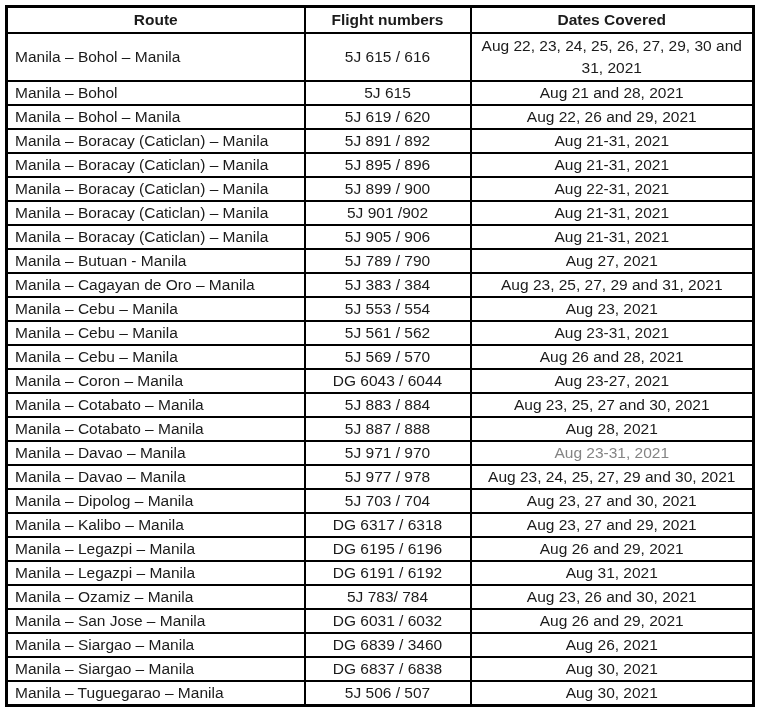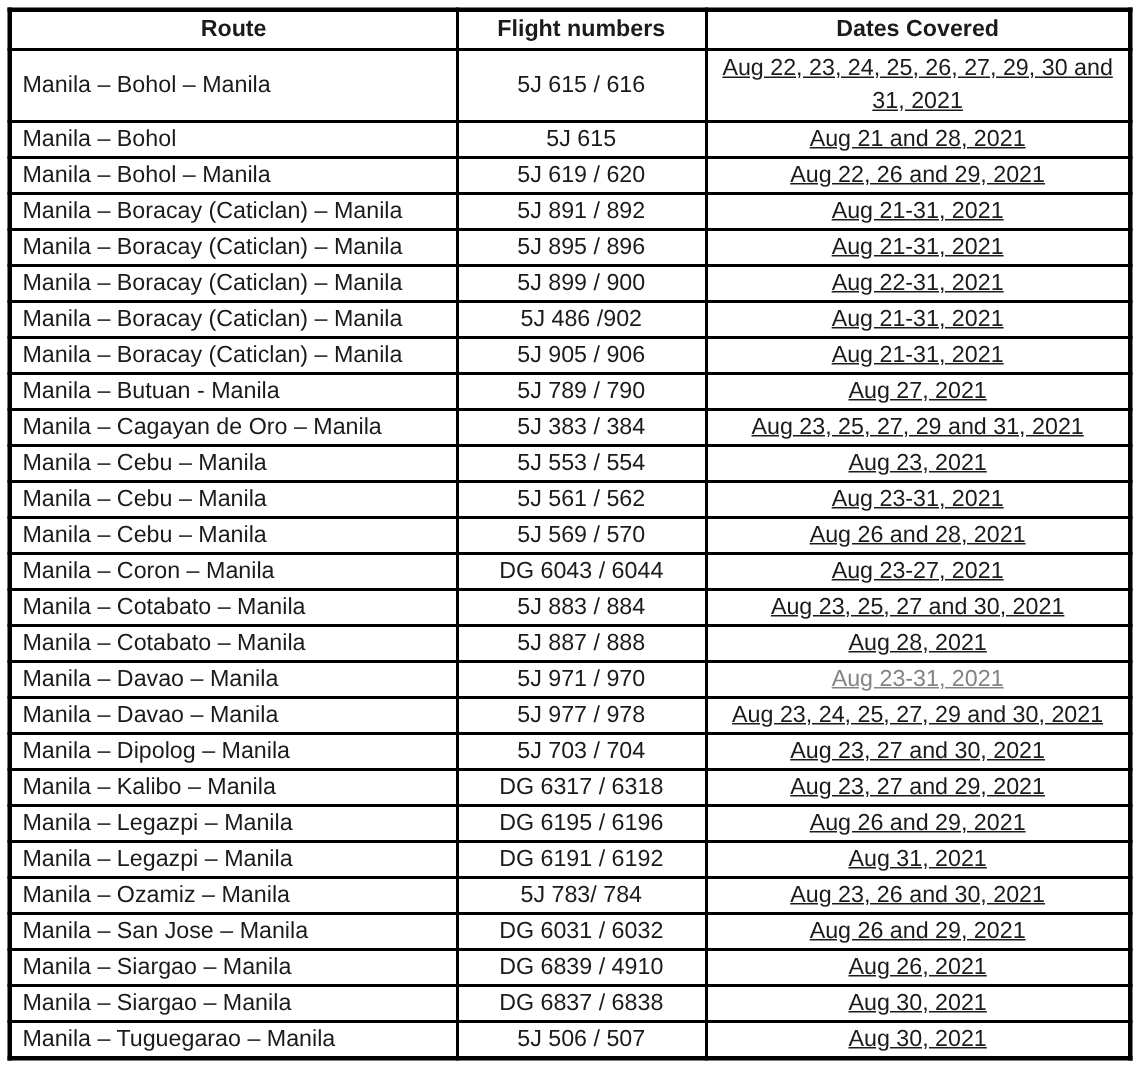--- a/index.html
+++ b/index.html
@@ -40,21 +40,20 @@
   td.route-cell {
     text-align: left;
     padding-left: 7px;
   }
   td.flight-cell {
     text-align: center;
   }
   td.dates-cell {
     text-align: center;
     white-space: pre-line;
-    text-decoration: underline;
   }
   col.col-route  { width: 298px; }
   col.col-flight { width: 166px; }
   col.col-dates  { width: 283px; }
 </style>
 </head>
 <body>
 
 <table class="flight-table">
   <colgroup>
@@ -96,21 +95,21 @@
     <td class="flight-cell">5J 895 / 896</td>
     <td class="dates-cell">Aug 21-31, 2021</td>
   </tr>
       <tr>
     <td class="route-cell">Manila – Boracay (Caticlan) – Manila</td>
     <td class="flight-cell">5J 899 / 900</td>
     <td class="dates-cell">Aug 22-31, 2021</td>
   </tr>
       <tr>
     <td class="route-cell">Manila – Boracay (Caticlan) – Manila</td>
-    <td class="flight-cell">5J 486 /902</td>
+    <td class="flight-cell">5J 901 /902</td>
     <td class="dates-cell">Aug 21-31, 2021</td>
   </tr>
       <tr>
     <td class="route-cell">Manila – Boracay (Caticlan) – Manila</td>
     <td class="flight-cell">5J 905 / 906</td>
     <td class="dates-cell">Aug 21-31, 2021</td>
   </tr>
       <tr>
     <td class="route-cell">Manila – Butuan - Manila</td>
     <td class="flight-cell">5J 789 / 790</td>
@@ -186,21 +185,21 @@
     <td class="flight-cell">5J 783/ 784</td>
     <td class="dates-cell">Aug 23, 26 and 30, 2021</td>
   </tr>
       <tr>
     <td class="route-cell">Manila – San Jose – Manila</td>
     <td class="flight-cell">DG 6031 / 6032</td>
     <td class="dates-cell">Aug 26 and 29, 2021</td>
   </tr>
       <tr>
     <td class="route-cell">Manila – Siargao – Manila</td>
-    <td class="flight-cell">DG 6839 / 4910</td>
+    <td class="flight-cell">DG 6839 / 3460</td>
     <td class="dates-cell">Aug 26, 2021</td>
   </tr>
       <tr>
     <td class="route-cell">Manila – Siargao – Manila</td>
     <td class="flight-cell">DG 6837 / 6838</td>
     <td class="dates-cell">Aug 30, 2021</td>
   </tr>
       <tr>
     <td class="route-cell">Manila – Tuguegarao – Manila</td>
     <td class="flight-cell">5J 506 / 507</td>

